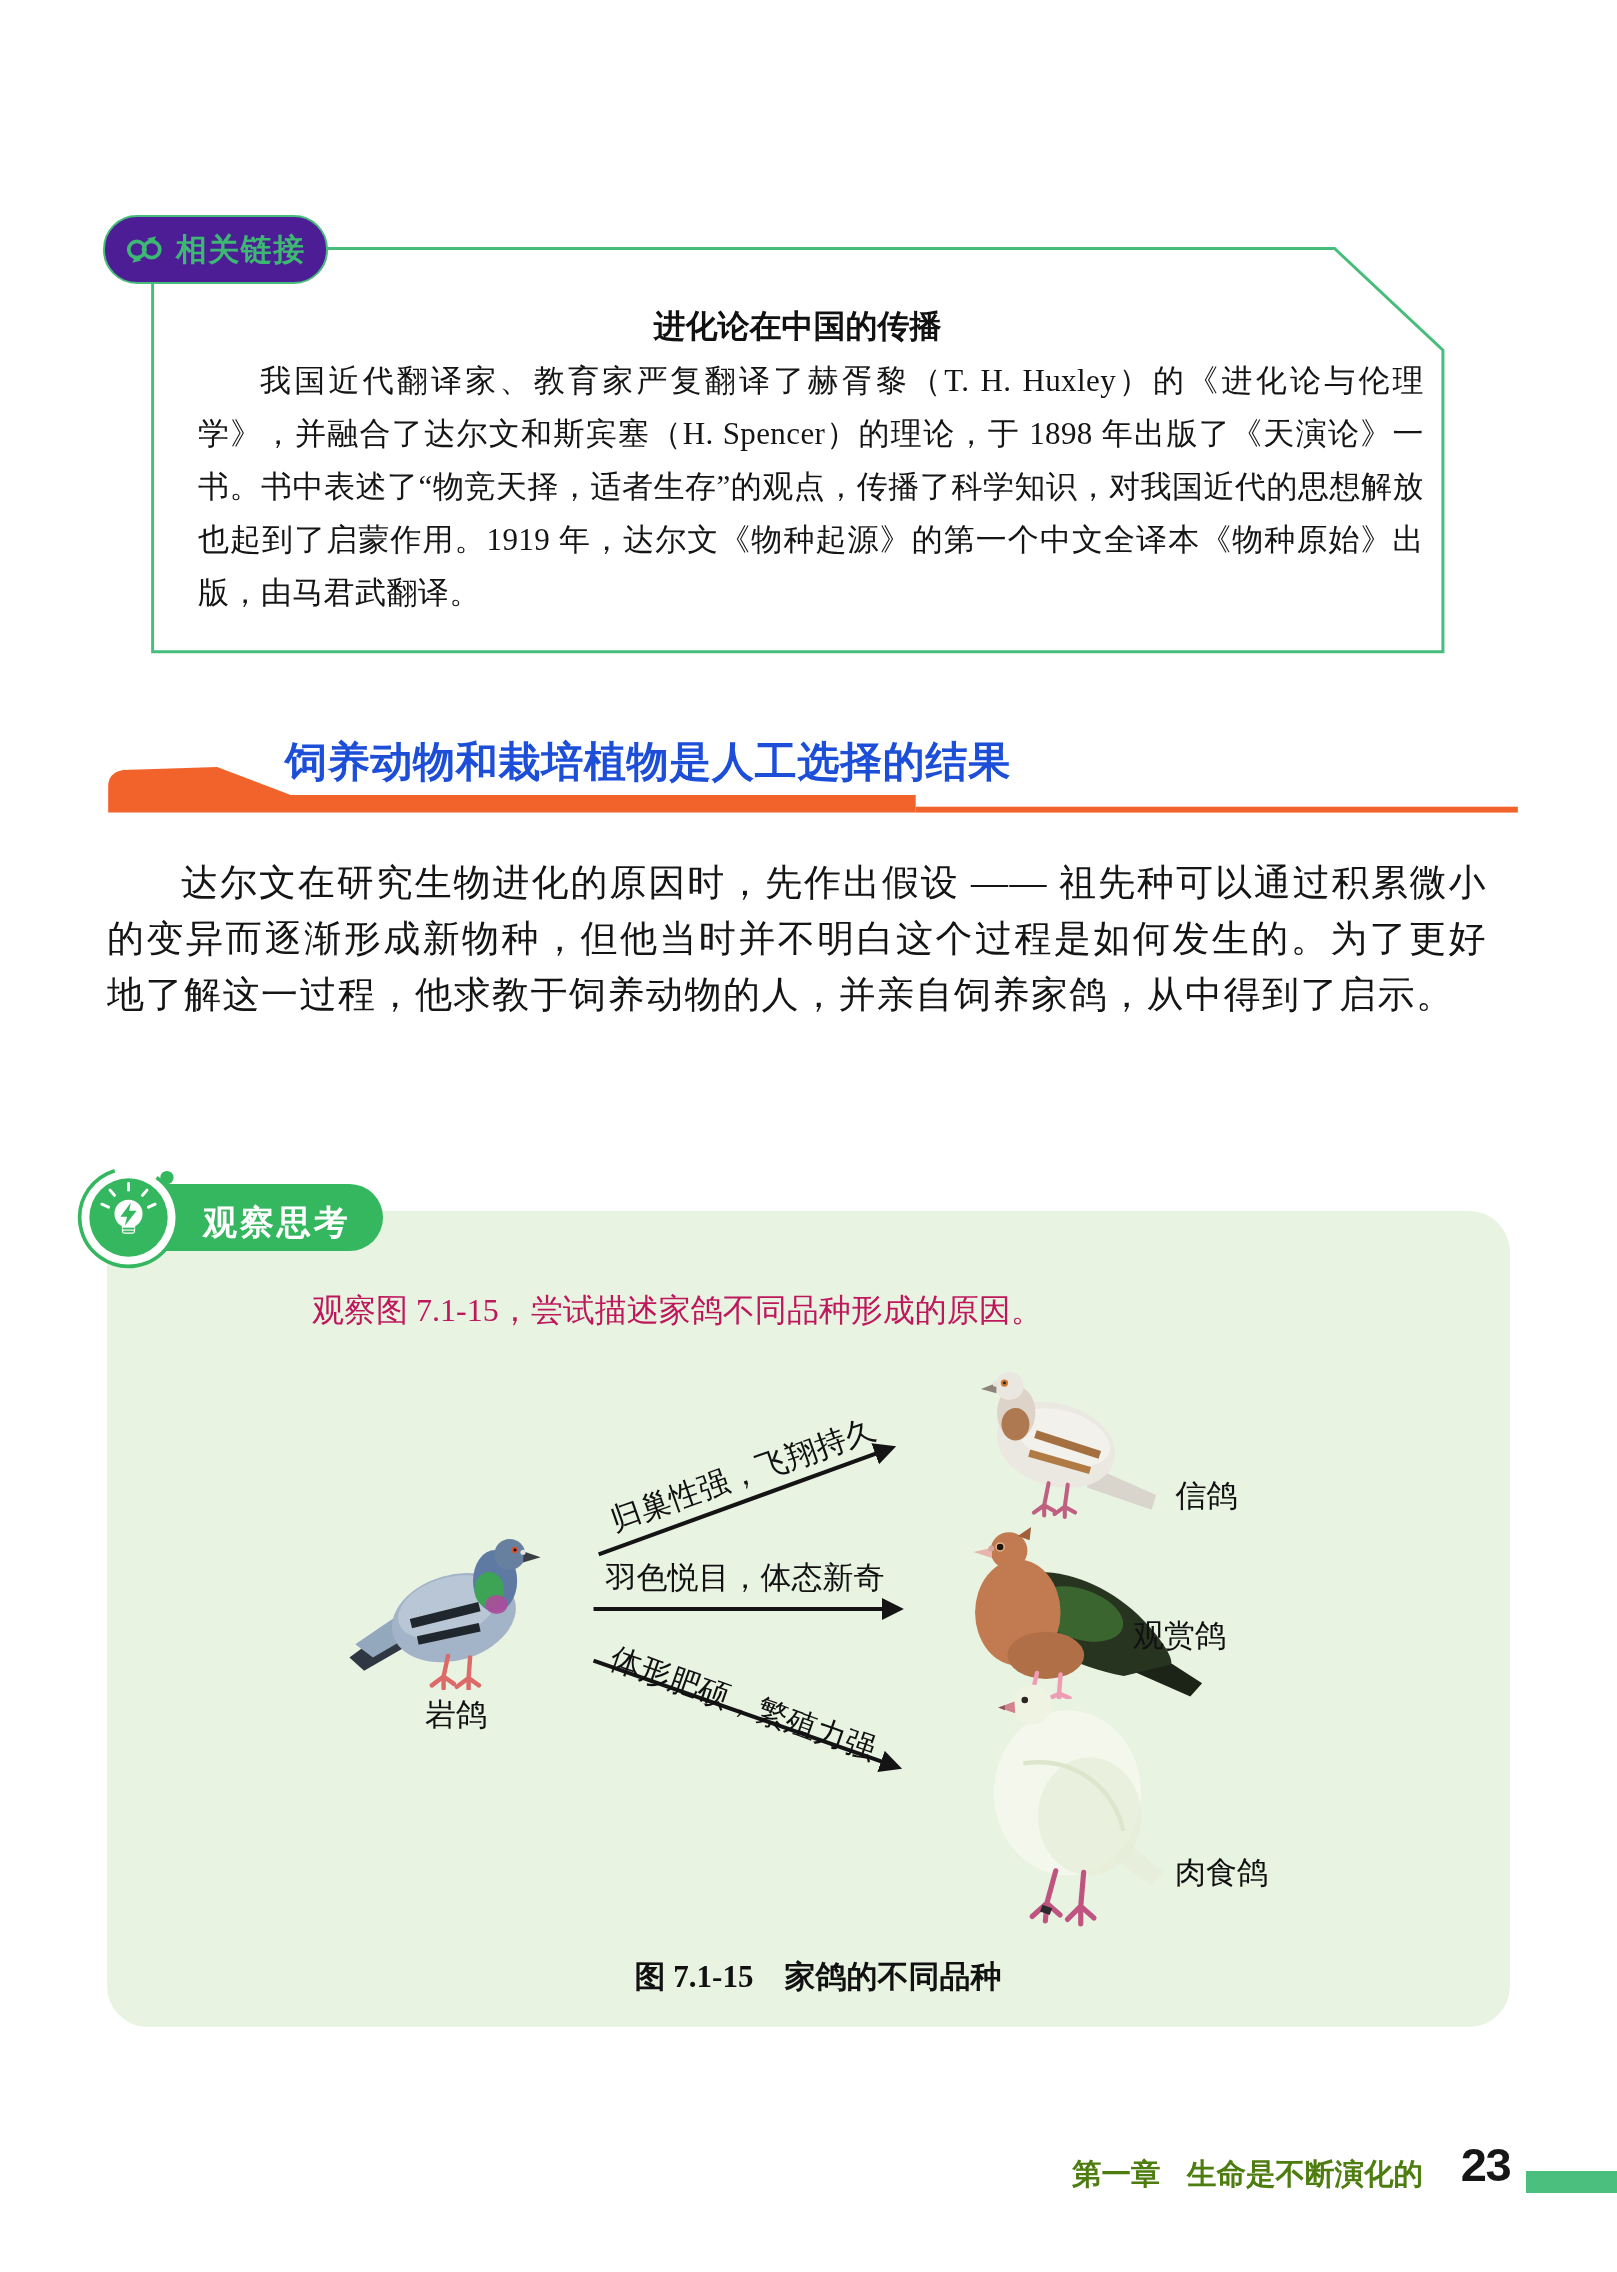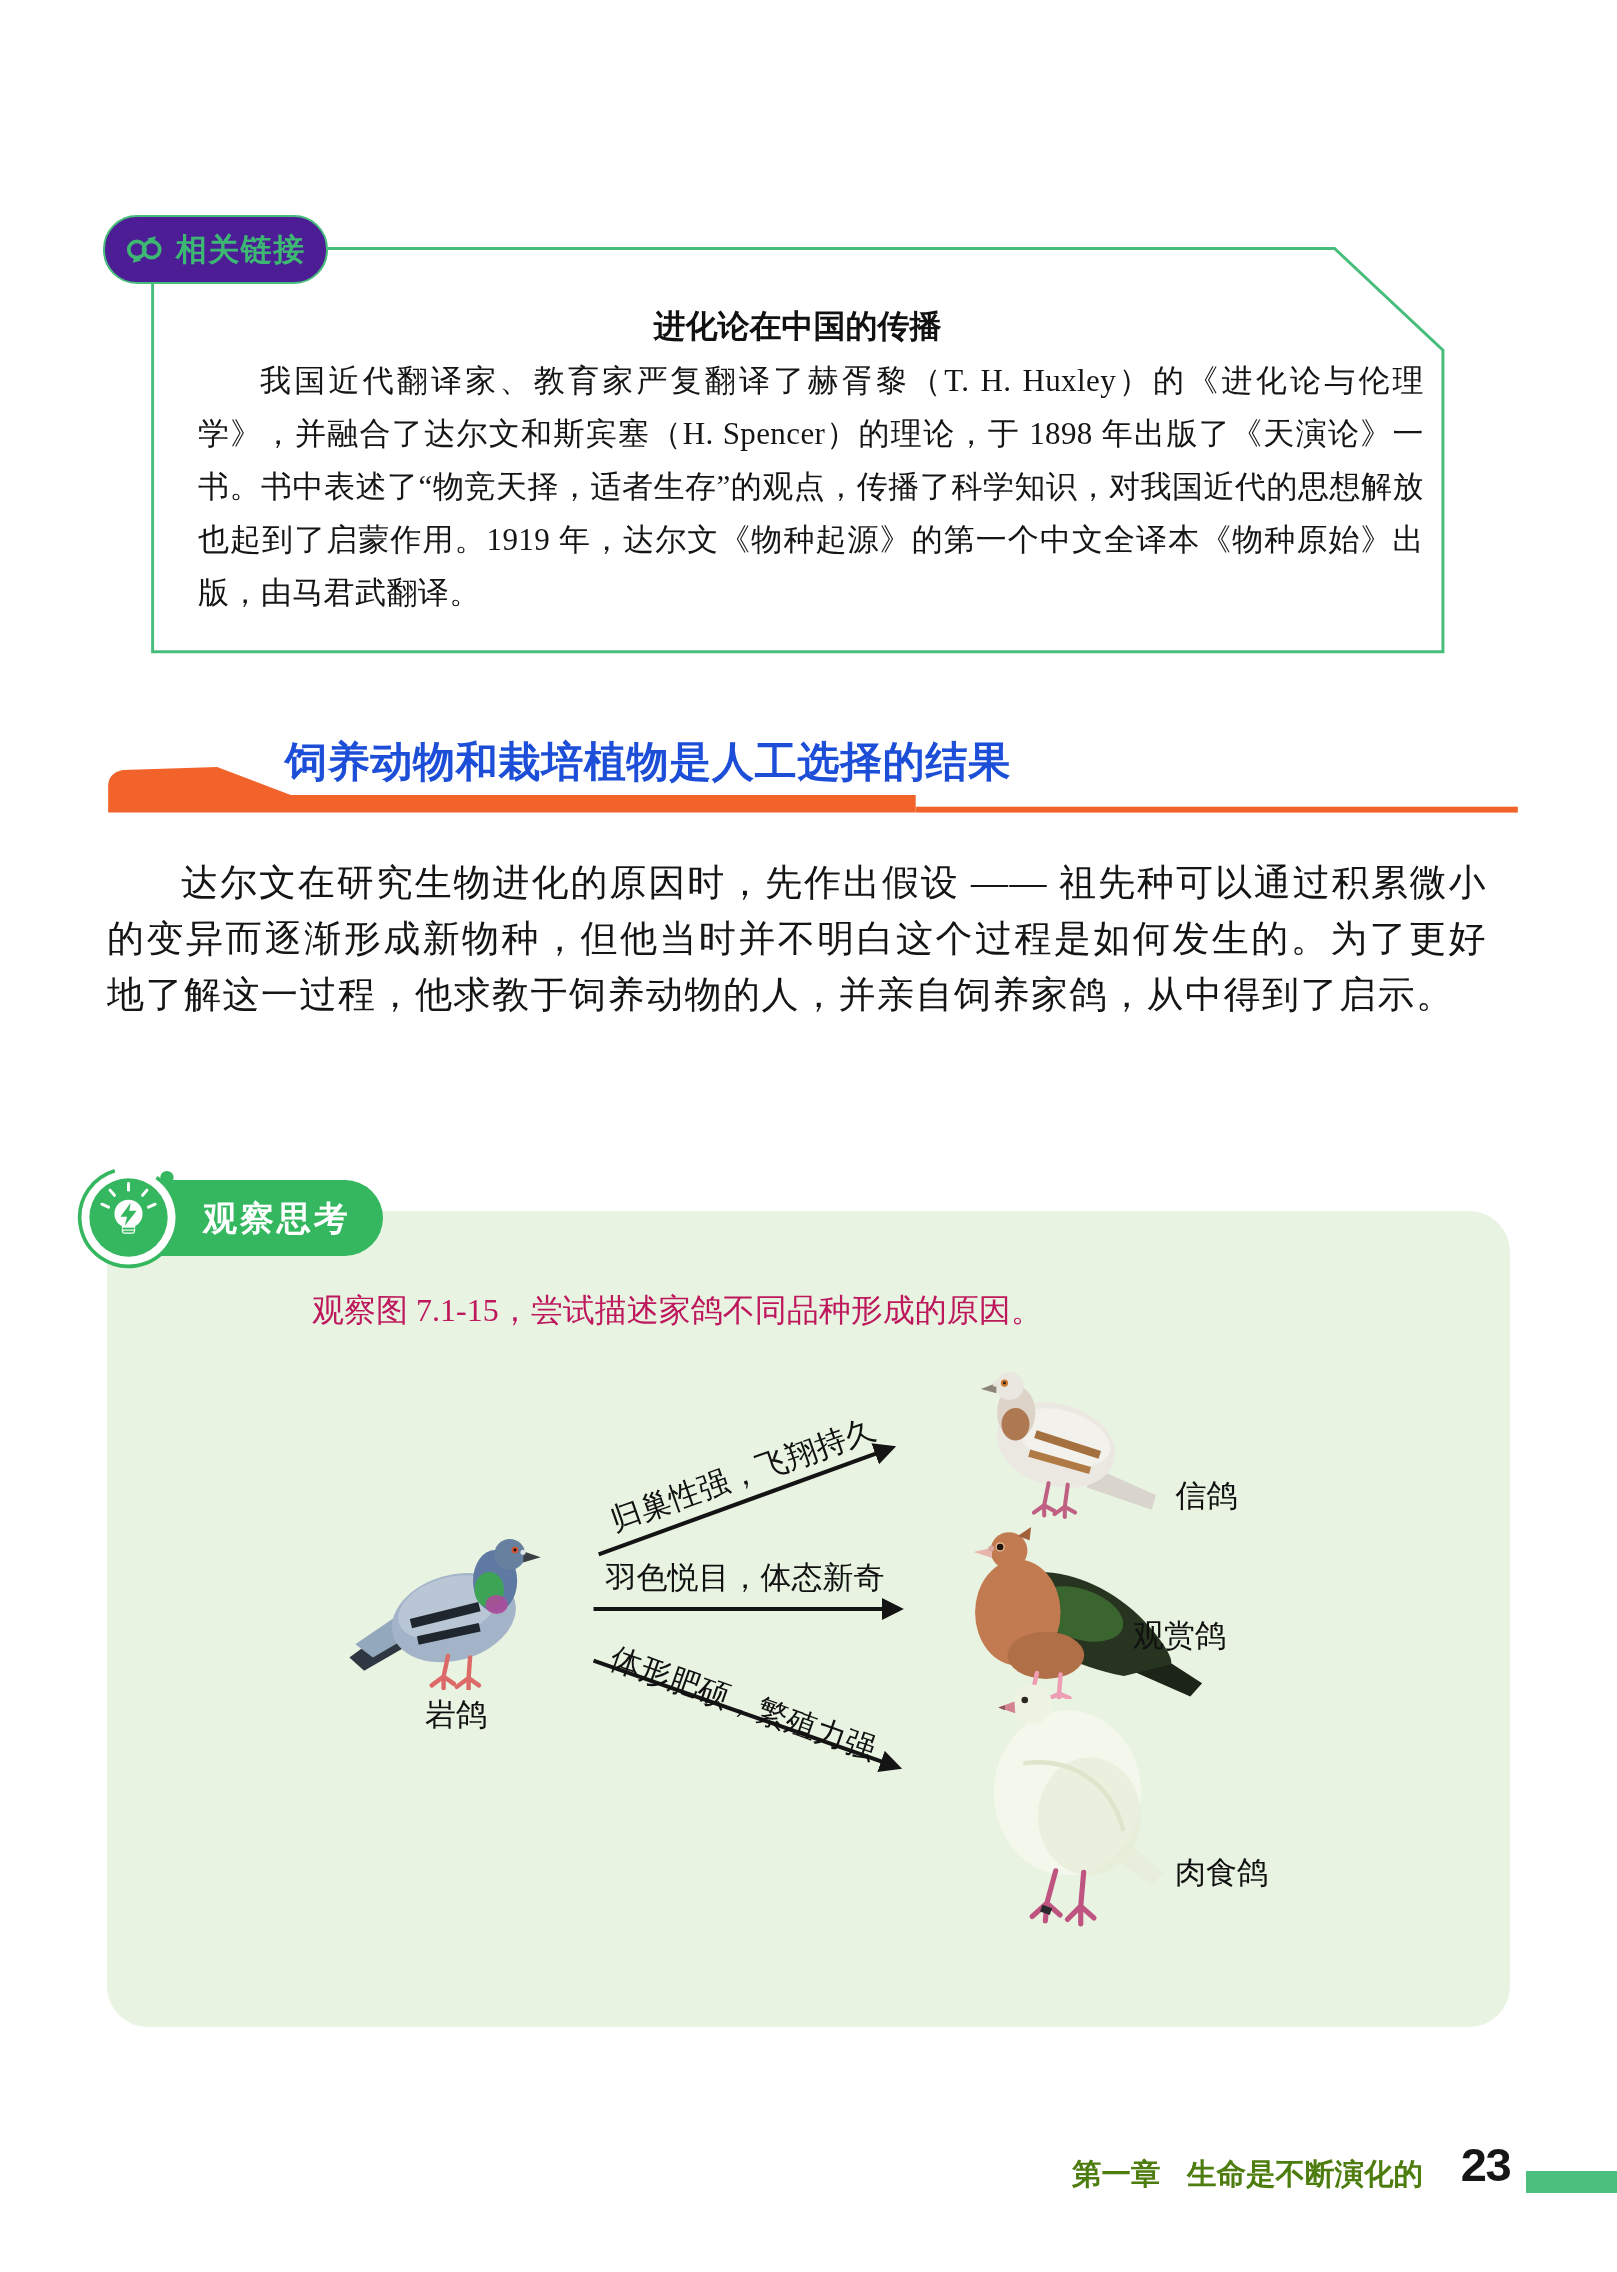--- a/index.html
+++ b/index.html
@@ -24,21 +24,21 @@
     font-size:42px;color:#1d4ed8;letter-spacing:0.7px;z-index:2;}
 
   .main-paragraph{position:absolute;left:107px;top:855px;width:1380px;font-size:37px;
     line-height:56px;letter-spacing:1.5px;text-align:justify;text-indent:74px;}
 
   
   .observe-panel{position:absolute;left:107px;top:1211px;width:1403px;height:816px;
     background:#e8f3e2;border-radius:10.3px 41px 41px 41px;}
   .observe-badge{position:absolute;left:76px;top:1165px;display:flex;align-items:center;z-index:4;}
   .badge-pill{height:63px;margin-left:-49px;background:#35b75f;color:#fff;
-    border-radius:0 38px 38px 0;padding:0 32px 13px 71px;line-height:77px;
+    border-radius:0 38px 38px 0;padding:0 32px 4px 71px;line-height:77px;
     font-family:"Liberation Sans","DejaVu Sans",sans-serif;font-weight:bold;
     font-size:34px;letter-spacing:2.9px;}
   .badge-circle{position:relative;z-index:2;}
 
   .instruction{position:absolute;left:312px;top:1289px;font-size:32px;color:#be185d;}
 
   .diagram-label{position:absolute;font-size:31px;color:#111;}
   .arrow-label{position:absolute;font-size:31px;color:#111;text-align:center;white-space:nowrap;}
   .rot-up{transform:rotate(-19.5deg);}
   .rot-down{transform:rotate(19.5deg);}
@@ -197,20 +197,21 @@
     <polygon points="26,44 35,41 35,48" fill="#8a5560"></polygon>
     <circle cx="62" cy="34" r="4.5" fill="#2c2620"></circle>
     <g stroke="#bf5480" stroke-width="7" fill="none" stroke-linecap="round">
       <path d="M104,266 L92,310 M92,310 L72,328 M92,310 L90,334 M92,310 L110,326"></path>
       <path d="M142,268 L138,314 M138,314 L120,332 M138,314 L138,338 M138,314 L156,330"></path>
     </g>
     <rect x="84" y="314" width="14" height="10" fill="#2a2a2a" transform="rotate(20 91 319)"></rect>
   </svg>
   <div class="diagram-label" style="left:1133px;top:1852px;width:177px;text-align:center;">肉食鸽</div>
 
+  <div class="caption">图 7.1-15　家鸽的不同品种</div>
 
   <div class="footer-text">
     <span class="chap">第一章</span><span>生命是不断演化的</span>
   </div>
   <div class="page-number">23</div>
   <div class="footer-bar"></div>
 
 </div>
 
 

